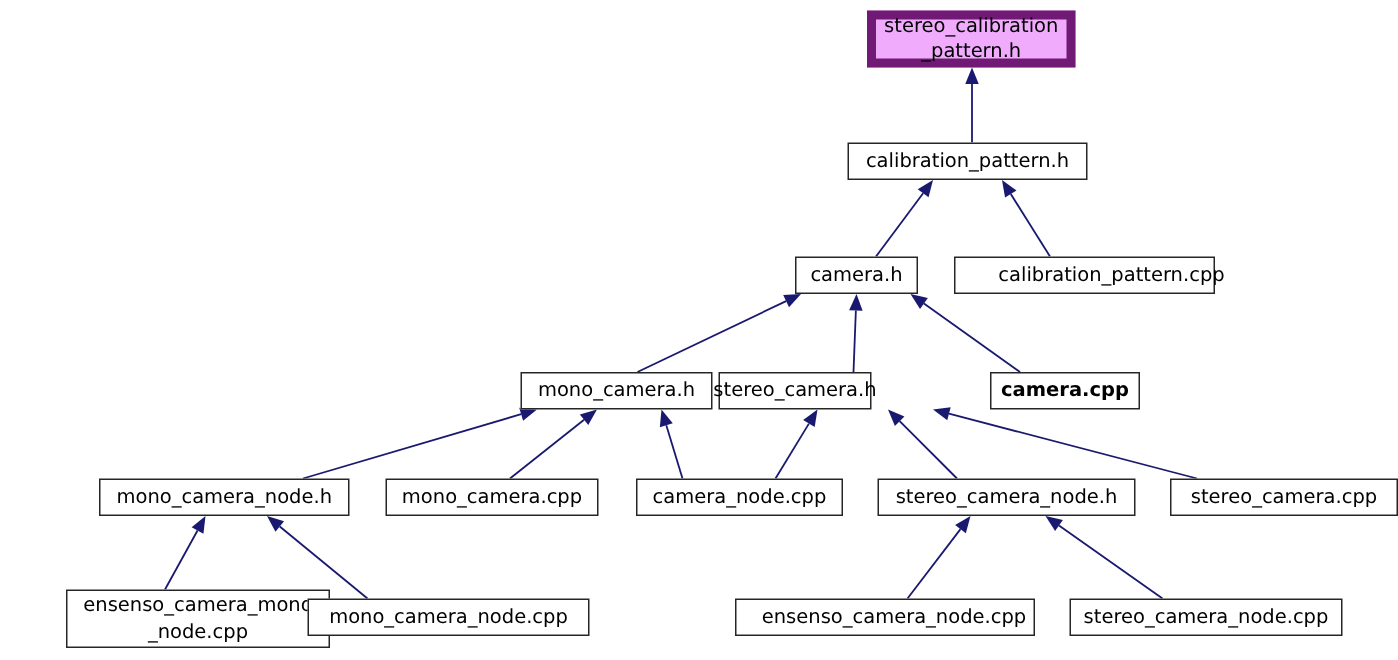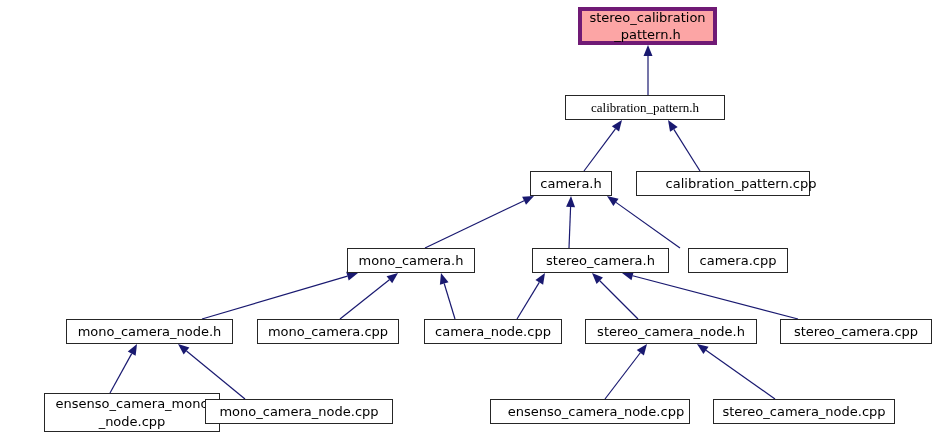--- a/index.html
+++ b/index.html
@@ -24,22 +24,22 @@
     display:flex;
     align-items:center;
     justify-content:center;
     text-align:center;
     font-size:13px;
     line-height:1.32;
     white-space:pre-line;
     cursor:pointer;
   }
   .node.highlight{
-    background:#fca5a5;
-    border:4px solid #701a75;
+    background:#f0abfc;
+    border:6px solid #701a75;
     cursor:default;
   }
 </style>
 </head>
 <body>
 
 <div class="stage">
   <svg class="edges" width="932" height="440">
       <line x1="648" y1="95" x2="648" y2="56" stroke="#191970" stroke-width="1.2"></line>
       <polygon points="648,45 652.5,56 643.5,56" fill="#191970"></polygon>
@@ -70,26 +70,26 @@
       <line x1="245" y1="399" x2="186.50221127040246" y2="350.97942716227067" stroke="#191970" stroke-width="1.2"></line>
       <polygon points="178,344 189.35743147314955,347.50124982437876 183.64699106765536,354.4576045001626" fill="#191970"></polygon>
       <line x1="605" y1="399" x2="640.3239503630155" y2="352.742445953194" stroke="#191970" stroke-width="1.2"></line>
       <polygon points="647,344 643.9004055256858,355.4735571683241 636.7474952003452,350.01133473806397" fill="#191970"></polygon>
       <line x1="775" y1="399" x2="705.9898394726852" y2="350.3389893717652" stroke="#191970" stroke-width="1.2"></line>
       <polygon points="697,344 708.5830623974982,346.66132776930306 703.3966165478721,354.01665097422733" fill="#191970"></polygon>
     </svg>
 
 <div class="node highlight" style="left: 578px; top: 7px; width: 139px; height: 38px;">stereo_calibration
 _pattern.h</div>
-    <div class="node" style="left: 565px; top: 95px; width: 160px; height: 25px; font-family: Liberation Serif, serif;">calibration_pattern.h</div>
+    <div class="node" style="left: 565px; top: 95px; width: 160px; height: 25px;">calibration_pattern.h</div>
     <div class="node" style="left: 530px; top: 171px; width: 82px; height: 25px;">camera.h</div>
     <div class="node" style="left: 636px; top: 171px; width: 174px; height: 25px; padding-left: 36px;">calibration_pattern.cpp</div>
     <div class="node" style="left: 347px; top: 248px; width: 128px; height: 25px;">mono_camera.h</div>
-    <div class="node" style="left: 532px; top: 248px; width: 137px; height: 25px;">stereo_camera.h</div>
-    <div class="node" style="left: 688px; top: 248px; width: 100px; height: 25px;">camera.cpp</div>
+    <div class="node" style="left: 479px; top: 248px; width: 102px; height: 25px;">stereo_camera.h</div>
+    <div class="node" style="left: 660px; top: 248px; width: 100px; height: 25px; font-weight: bold;">camera.cpp</div>
     <div class="node" style="left: 66px; top: 319px; width: 167px; height: 25px;">mono_camera_node.h</div>
     <div class="node" style="left: 424px; top: 319px; width: 138px; height: 25px;">camera_node.cpp</div>
     <div class="node" style="left: 257px; top: 319px; width: 142px; height: 25px;">mono_camera.cpp</div>
     <div class="node" style="left: 585px; top: 319px; width: 172px; height: 25px;">stereo_camera_node.h</div>
     <div class="node" style="left: 780px; top: 319px; width: 152px; height: 25px;">stereo_camera.cpp</div>
     <div class="node" style="left: 4px; top: 393px; width: 176px; height: 39px; margin-left: 40px;">ensenso_camera_mono
 _node.cpp</div>
     <div class="node" style="left: 205px; top: 399px; width: 188px; height: 25px;">mono_camera_node.cpp</div>
     <div class="node" style="left: 490px; top: 399px; width: 200px; height: 25px; padding-left: 12px;">ensenso_camera_node.cpp</div>
     <div class="node" style="left: 713px; top: 399px; width: 182px; height: 25px;">stereo_camera_node.cpp</div>

